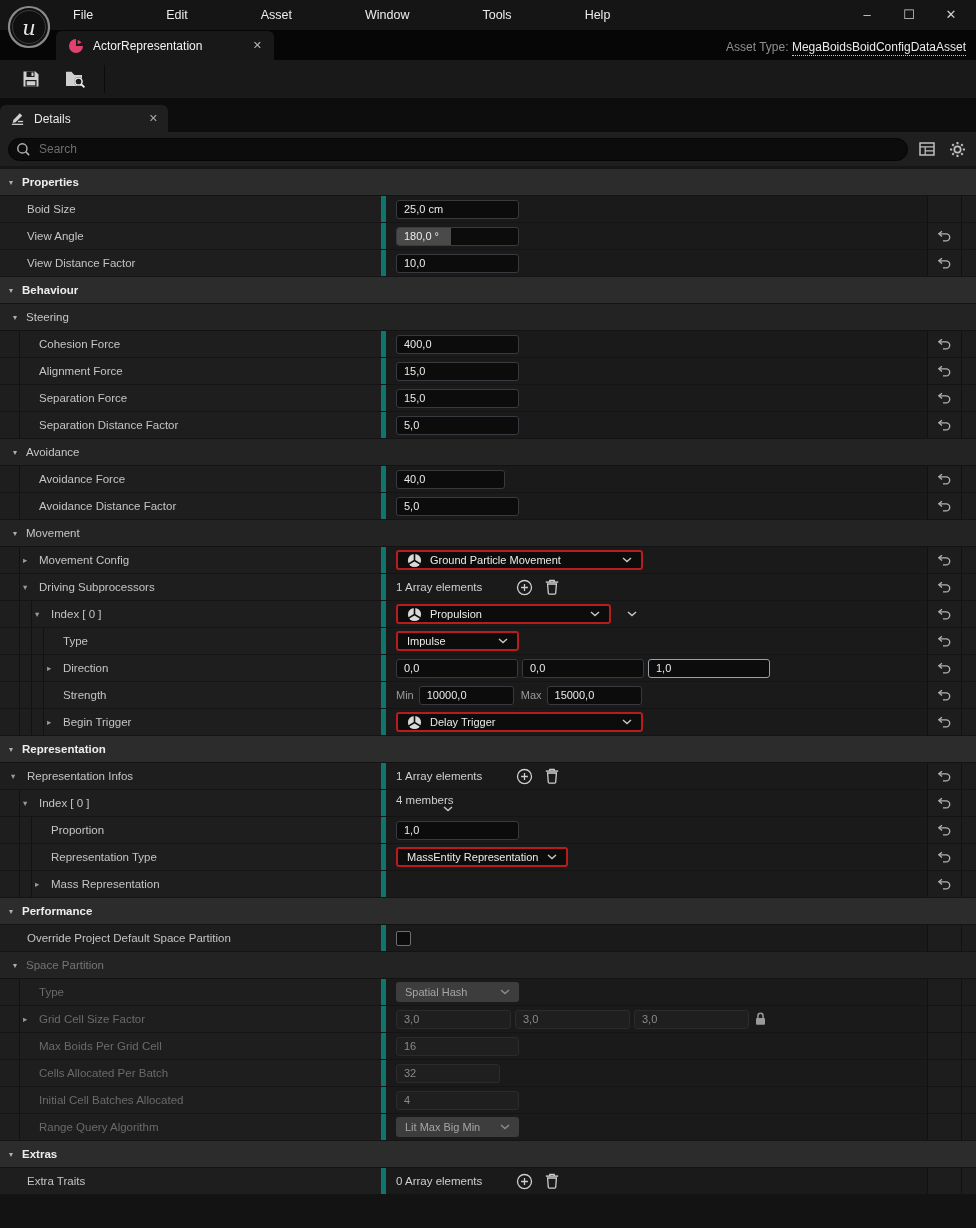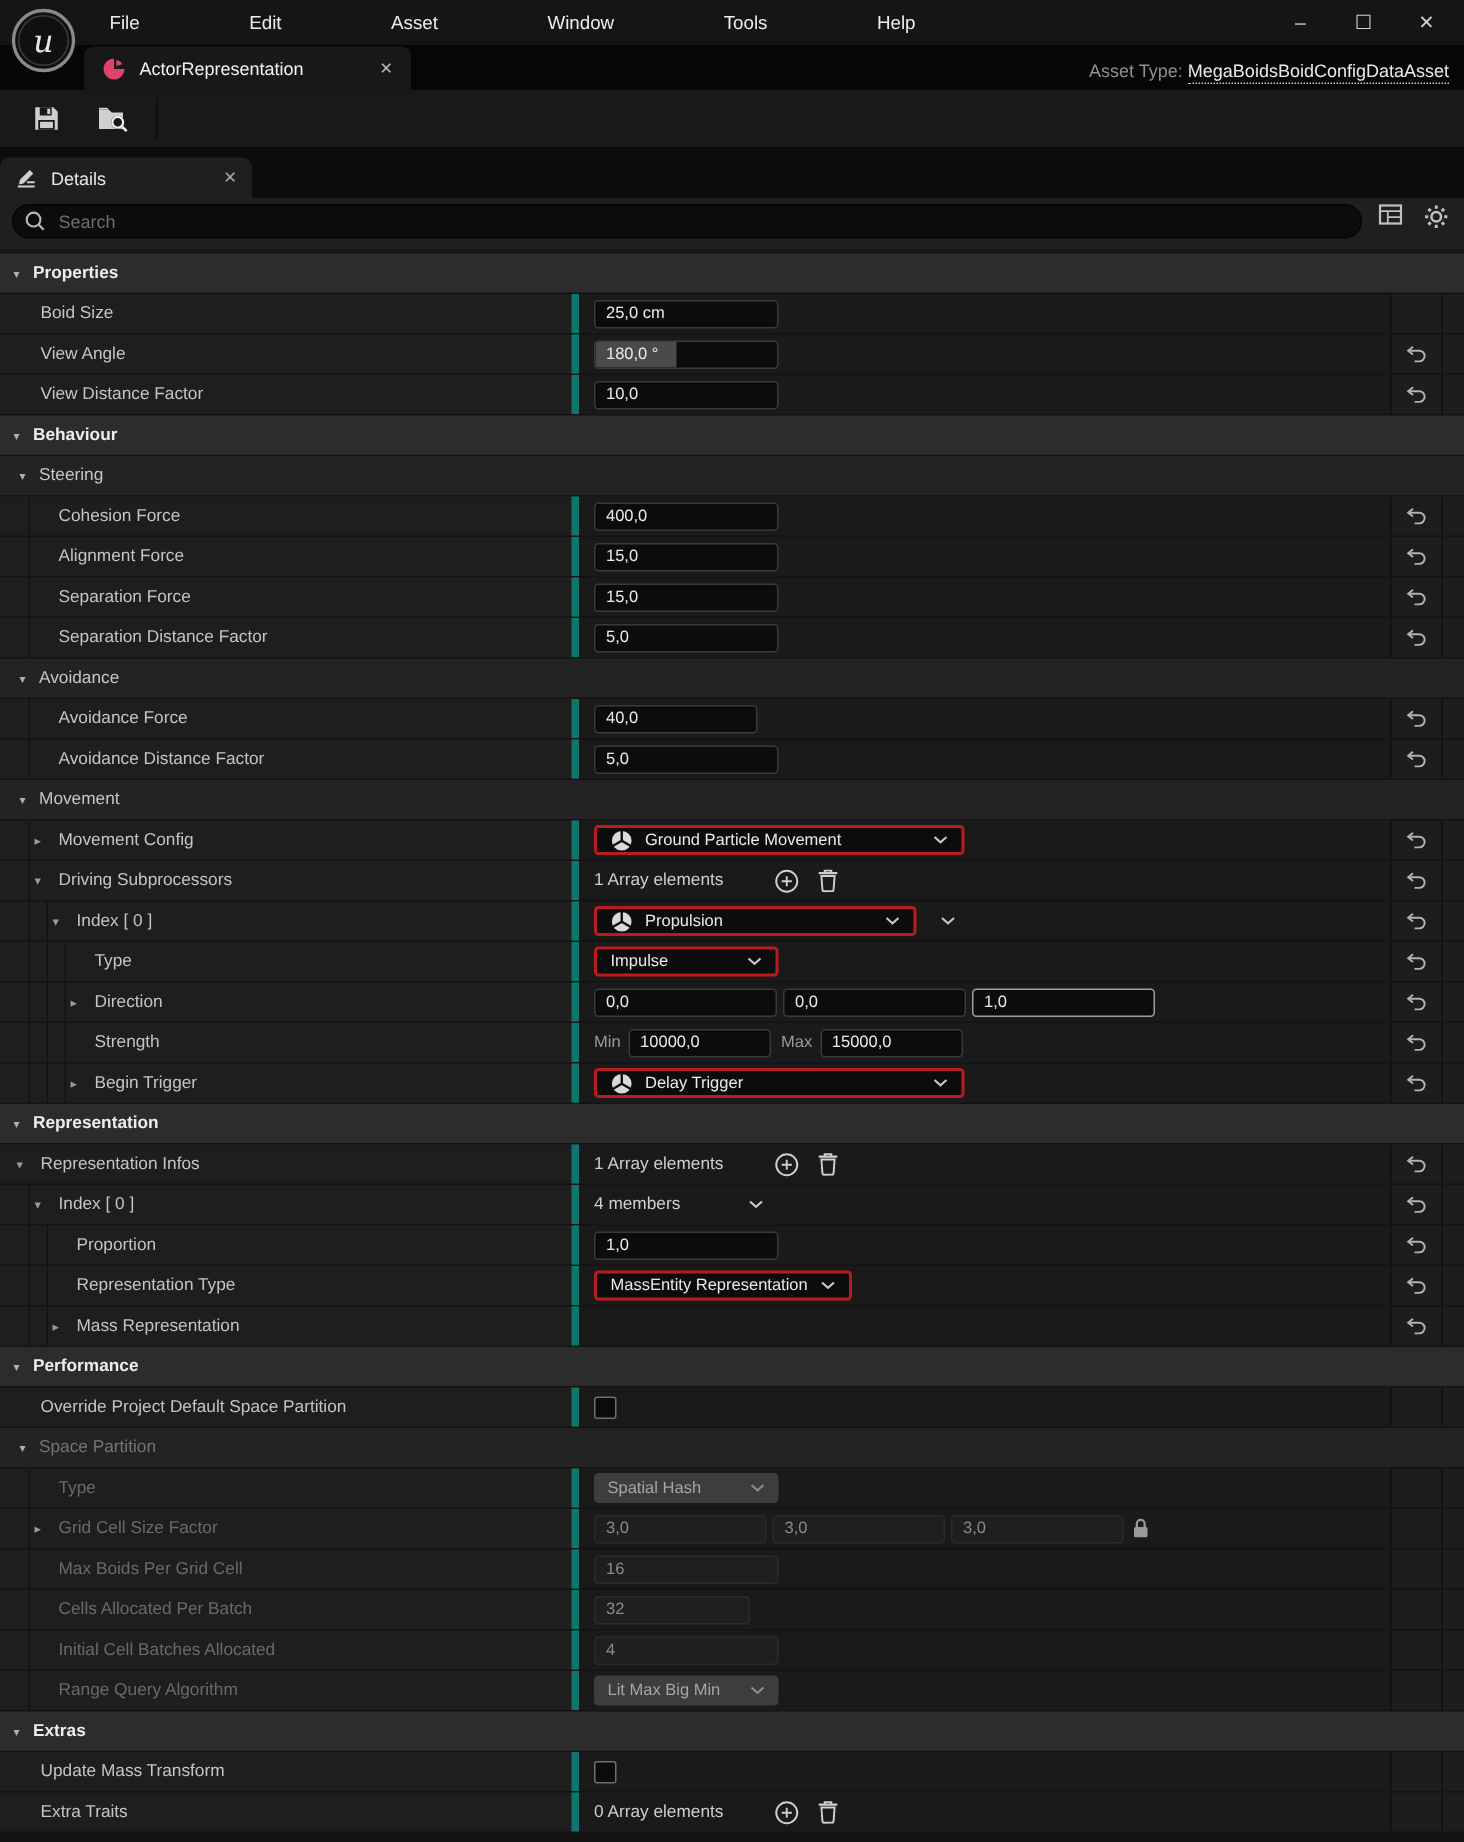--- a/index.html
+++ b/index.html
@@ -21,21 +21,21 @@
   
   .toolbar{height:38px;background:#191919;display:flex;align-items:center;padding-left:14px;}
   .tbtn{width:34px;height:30px;display:flex;align-items:center;justify-content:center;}
   .tool-sep{width:1px;height:28px;background:#0c0c0c;margin-left:12px;}
   .gapstrip{height:6px;background:#0c0c0c;}
   
   .ptabs{height:28px;background:#0d0d0d;display:flex;align-items:flex-end;}
   .details-tab{height:27px;width:168px;background:#1f1f1f;border-radius:6px 6px 0 0;display:flex;align-items:center;gap:9px;padding:0 10px;box-sizing:border-box;}
   .details-tab .title{font-size:12px;color:#e8e8e8;}
   .details-tab .close{margin-left:auto;color:#a8a8a8;font-size:11px;}
-  .searchrow{height:37px;background:#1f1f1f;display:flex;align-items:flex-start;padding:4px 8px;border-bottom:3px solid #161616;box-sizing:border-box;}
+  .searchrow{height:37px;background:#1f1f1f;display:flex;align-items:center;padding:16px 8px;border-bottom:3px solid #161616;box-sizing:border-box;}
   .searchbox{flex:1;height:23px;background:#0c0c0c;border:1px solid #050505;border-radius:12px;display:flex;align-items:center;padding:0 4px 0 7px;gap:6px;box-sizing:border-box;}
   .searchbox input{background:transparent;border:none;outline:none;color:#dcdcdc;font-size:12px;width:100%;font-family:"Liberation Sans",sans-serif;}
   .searchbox input::placeholder{color:#6e6e6e;}
   .srch-icon{width:22px;display:flex;justify-content:center;margin-left:8px;}
   
   #rows{background:#131313;}
   .cat,.sub{height:27px;display:flex;align-items:center;border-bottom:1px solid #131313;box-sizing:border-box;}
   .cat{background:#2c2c2c;padding-left:9px;gap:9px;}
   .sub{background:#232323;padding-left:13px;gap:9px;}
   .tri{font-size:8px;color:#b0b0b0;}
@@ -53,21 +53,21 @@
   .cell-gutter{width:14px;flex:none;background:#1d1d1d;border-left:1px solid #111;}
   .field{height:19px;background:#0c0c0c;border:1px solid #373a3e;border-radius:3px;display:flex;align-items:center;padding:0 7px;color:#eaeaea;font-size:11px;box-sizing:border-box;position:relative;overflow:hidden;white-space:nowrap;flex:none;}
   .field.hi{border-color:#98a0a8;}
   .field + .field{margin-left:4px;}
   .prow.dis .field{background:#1f1f1f;border-color:#2b2b2b;color:#8a8a8a;}
   .slider-fill{position:absolute;left:0;top:0;bottom:0;background:#4a4a4a;}
   .field span{position:relative;z-index:1;}
   .combo{height:20px;background:#0c0c0c;border:2px solid #b91c1c;border-radius:3px;display:flex;align-items:center;padding:0 9px;gap:8px;box-sizing:border-box;flex:none;}
   .combo .cval{color:#eaeaea;font-size:11px;white-space:nowrap;flex:1;}
   .combogray{height:20px;background:#3d3d3d;border-radius:3px;display:flex;align-items:center;padding:0 9px;color:#a5a5a5;font-size:11px;box-sizing:border-box;flex:none;justify-content:space-between;}
-  .comboplain{display:flex;align-items:center;}
+  .comboplain{display:flex;align-items:center;flex-direction:column;}
   .acount{color:#cfcfcf;font-size:11.5px;white-space:nowrap;}
   .ibtn{display:flex;align-items:center;margin-right:12px;}
   .xchev{margin-left:16px;display:flex;align-items:center;}
   .mlabel{color:#9a9a9a;font-size:11px;margin-right:5px;white-space:nowrap;}
   .checkbox{width:15px;height:15px;background:#0c0c0c;border:1px solid #6f6f6f;border-radius:2px;box-sizing:border-box;}
   .rbtn{display:flex;align-items:center;}
 </style>
 </head>
 <body>
 
@@ -828,31 +828,20 @@
       <div class="cell-reset"></div>
       <div class="cell-gutter"></div>
     </div>
     <div class="cat">
       <span class="tri">▾</span>
       <span class="hlbl">Extras</span>
     </div>
     <div class="prow">
       <div class="cell-label">
         <span class="expander"></span>
-        <span class="lbl">Update Mass Transform</span>
-      </div>
-      <div class="cell-value">
-        <div class="checkbox"></div>
-      </div>
-      <div class="cell-reset"></div>
-      <div class="cell-gutter"></div>
-    </div>
-    <div class="prow">
-      <div class="cell-label">
-        <span class="expander"></span>
         <span class="lbl">Extra Traits</span>
       </div>
       <div class="cell-value">
         <span class="acount" style="width:120px">0 Array elements</span>
         <span class="ibtn">
           <svg width="17" height="17" viewBox="0 0 16 16">
             <circle cx="8" cy="8" r="6.6" fill="none" stroke="#cfcfcf" stroke-width="1.2"></circle>
             <path d="M8 4.8v6.4M4.8 8h6.4" stroke="#cfcfcf" stroke-width="1.2"></path>
           </svg>
         </span>

